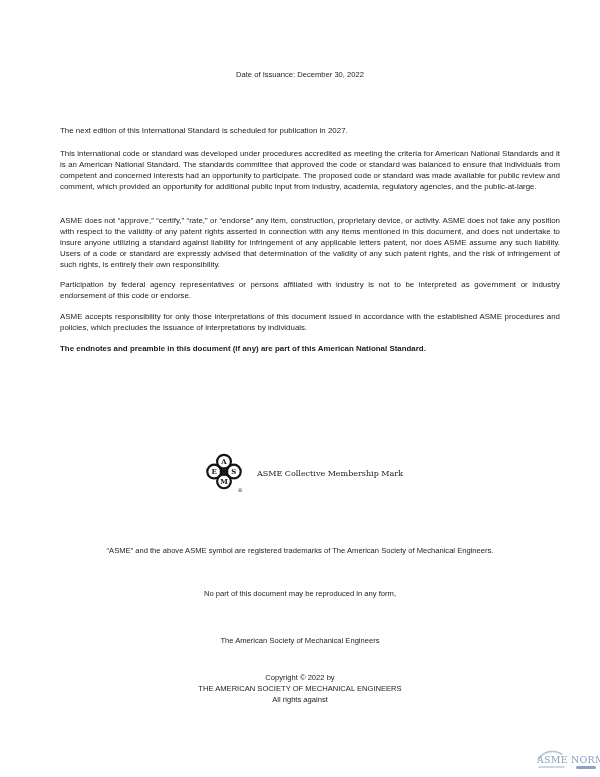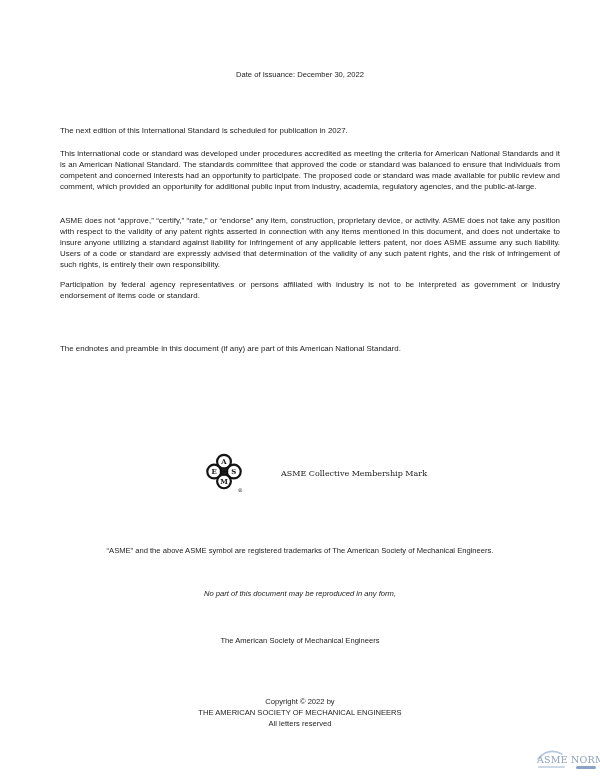--- a/index.html
+++ b/index.html
@@ -28,50 +28,49 @@
     text-align: justify;
     text-align-last: left;
     color: #1c1c1c;
     letter-spacing: 0.01px;
   }
   .p1 { top: 123px; }
   .p2 { top: 146px; }
   .p3 { top: 213px; }
   .p4 { top: 277px; }
   .p5 { top: 309px; }
-  .p6 { top: 341px; }
+  .p6 { top: 341px; font-weight: bold; }
 
   .mark-row {
     position: absolute; top: 452px; left: 204px;
     display: flex; align-items: center; gap: 13px;
     height: 42px;
   }
   .clover-logo { display: block; }
   .mark-label {
     font-family: "DejaVu Serif", serif;
     font-size: 8px; color: #222222;
     white-space: nowrap;
-    margin-left: 24px;
   }
 
   .tm-line {
     position: absolute; top: 546px; left: 0; width: 600px;
     text-align: center;
     font-size: 7.6px; line-height: 10px;
     color: #1c1c1c;
   }
   .center-block {
     position: absolute; left: 0; width: 600px;
     text-align: center;
     font-size: 7.6px; line-height: 11px;
     color: #1c1c1c;
   }
-  .repro { top: 588px; font-style: italic; }
+  .repro { top: 588px; }
   .addr  { top: 635px; }
-  .copy  { top: 672px; margin-top: 24px; }
+  .copy  { top: 672px; }
 
   .watermark {
     position: absolute; top: 751px; left: 537px;
     width: 62px; height: 23px;
   }
   .wm-text {
     position: absolute; top: 3px; left: 0; width: 62px;
     font-family: "DejaVu Serif", serif;
     font-variant: small-caps;
     font-size: 9.5px; line-height: 11px;
@@ -94,21 +93,22 @@
 </head>
 <body>
 
 <div class="page">
 
   <div class="date-line">Date of Issuance: December 30, 2022</div>
 
   <p class="body-para p1">The next edition of this International Standard is scheduled for publication in 2027.</p>
   <p class="body-para p2">This international code or standard was developed under procedures accredited as meeting the criteria for American National Standards and it is an American National Standard. The standards committee that approved the code or standard was balanced to ensure that individuals from competent and concerned interests had an opportunity to participate. The proposed code or standard was made available for public review and comment, which provided an opportunity for additional public input from industry, academia, regulatory agencies, and the public-at-large.</p>
   <p class="body-para p3">ASME does not “approve,” “certify,” “rate,” or “endorse” any item, construction, proprietary device, or activity. ASME does not take any position with respect to the validity of any patent rights asserted in connection with any items mentioned in this document, and does not undertake to insure anyone utilizing a standard against liability for infringement of any applicable letters patent, nor does ASME assume any such liability. Users of a code or standard are expressly advised that determination of the validity of any such patent rights, and the risk of infringement of such rights, is entirely their own responsibility.</p>
-  <p class="body-para p4">Participation by federal agency representatives or persons affiliated with industry is not to be interpreted as government or industry endorsement of items code or standard.</p>
+  <p class="body-para p4">Participation by federal agency representatives or persons affiliated with industry is not to be interpreted as government or industry endorsement of this code or endorse.</p>
+  <p class="body-para p5">ASME accepts responsibility for only those interpretations of this document issued in accordance with the established ASME procedures and policies, which precludes the issuance of interpretations by individuals.</p>
   <p class="body-para p6">The endnotes and preamble in this document (if any) are part of this American National Standard.</p>
 
   <div class="mark-row">
     <svg class="clover-logo" width="40" height="44" viewBox="0 0 110 118" aria-hidden="true">
 
       <g stroke="#141414" stroke-width="6" fill="#ffffff">
         <circle cx="55" cy="28" r="19"></circle>
         <circle cx="28" cy="55" r="19"></circle>
         <circle cx="82" cy="55" r="19"></circle>
         <circle cx="55" cy="82" r="19"></circle>
@@ -139,21 +139,21 @@
     <div>No part of this document may be reproduced in any form,</div>
   </div>
 
   <div class="center-block addr">
     <div>The American Society of Mechanical Engineers</div>
   </div>
 
   <div class="center-block copy">
     <div>Copyright © 2022 by</div>
     <div>THE AMERICAN SOCIETY OF MECHANICAL ENGINEERS</div>
-    <div>All letters reserved</div>
+    <div>All rights against</div>
   </div>
 
   <div class="watermark">
     <svg class="wm-swoosh" width="28" height="12" viewBox="0 0 28 12" aria-hidden="true">
       <path d="M2,10 Q12,-2 26,5" fill="none" stroke="#b5c6da" stroke-width="1.6" stroke-linecap="round"></path>
     </svg>
     <div class="wm-text">ASME NORM</div>
     <div class="wm-bar-left"></div>
     <div class="wm-bar-right"></div>
   </div>

